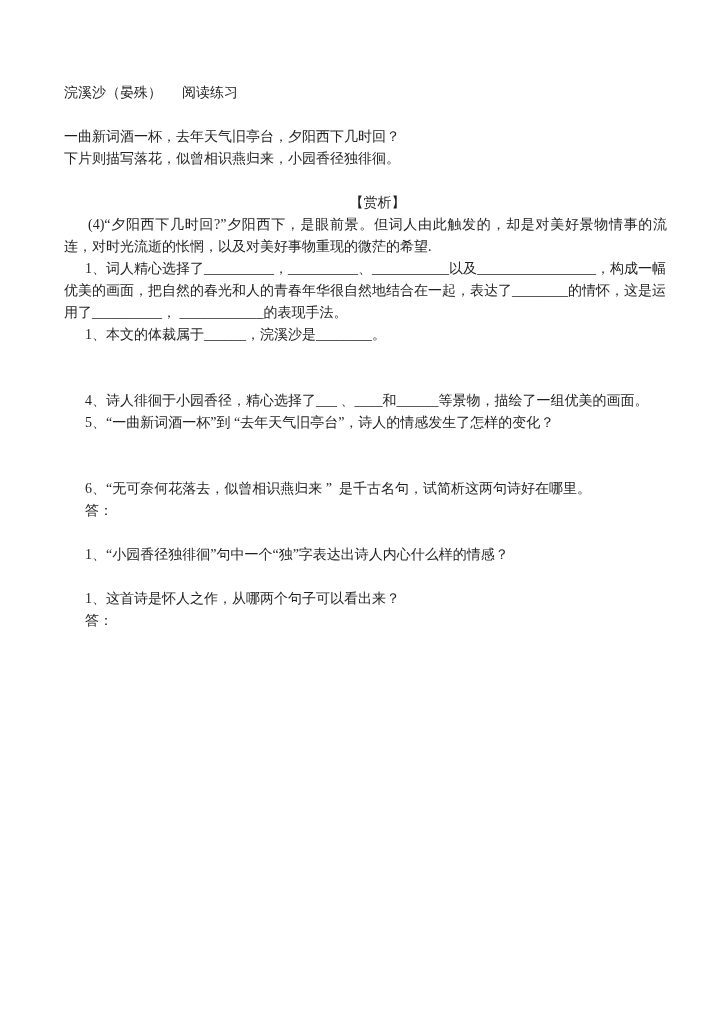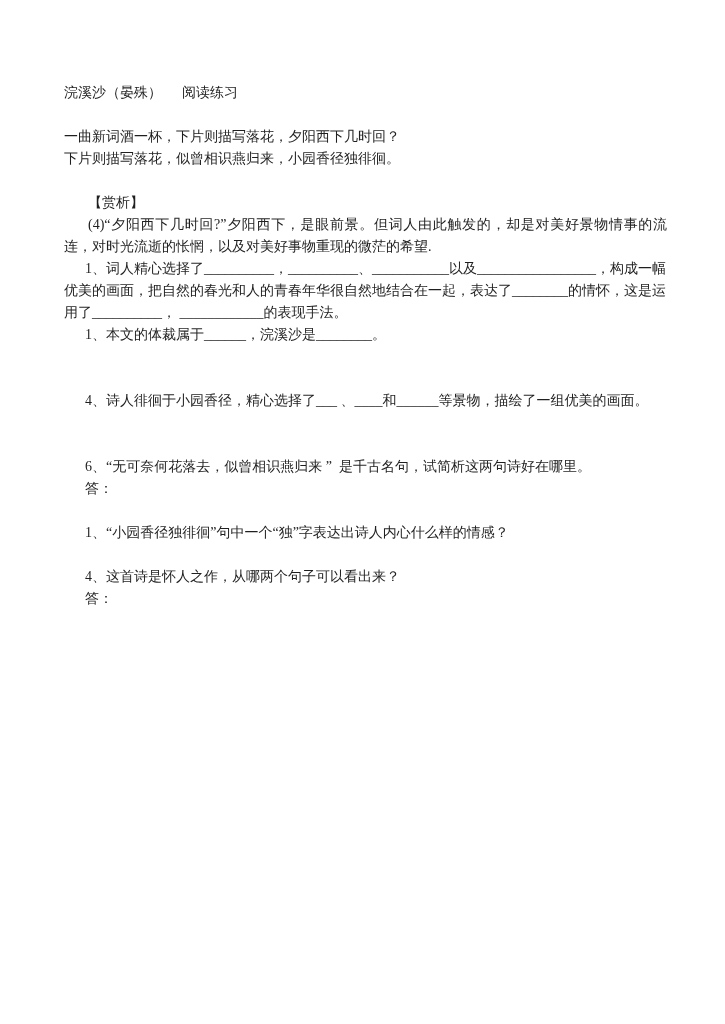--- a/index.html
+++ b/index.html
@@ -33,63 +33,64 @@
     margin-left: 20px;
   }
   .poem-line {
     margin-left: 29px;
   }
   .para {
     text-indent: 24px;
     text-align: justify;
   }
   .heading {
-    text-align: left;
+    text-align: center;
   }
   .question {
     text-indent: 21px;
     white-space: pre-wrap;
   }
   .answer-label {
     text-indent: 21px;
   }
   .sp1 { height: 22px; }
   .sp2 { height: 44px; }
 </style>
 </head>
 <body>
 
 <div class="page">
 
   <p class="doc-title"><span>浣溪沙（晏殊）</span><span class="title-sub">阅读练习</span></p>
 
   <div class="sp1"></div>
 
-  <p class="poem-line">一曲新词酒一杯，下片则描写落花，夕阳西下几时回？</p>
+  <p class="poem-line">一曲新词酒一杯，去年天气旧亭台，夕阳西下几时回？</p>
   <p class="poem-line">下片则描写落花，似曾相识燕归来，小园香径独徘徊。</p>
 
   <div class="sp1"></div>
 
   <p class="para heading">【赏析】</p>
   <p class="para">(4)“夕阳西下几时回?”夕阳西下，是眼前景。但词人由此触发的，却是对美好景物情事的流连，对时光流逝的怅惘，以及对美好事物重现的微茫的希望.</p>
 
   <p class="question">1、词人精心选择了__________，__________、___________以及_________________，构成一幅优美的画面，把自然的春光和人的青春年华很自然地结合在一起，表达了________的情怀，这是运用了__________， ____________的表现手法。</p>
   <p class="question">1、本文的体裁属于______，浣溪沙是________。</p>
 
   <div class="sp2"></div>
 
   <p class="question">4、诗人徘徊于小园香径，精心选择了___ 、____和______等景物，描绘了一组优美的画面。</p>
+  <p class="question">5、“一曲新词酒一杯”到 “去年天气旧亭台”，诗人的情感发生了怎样的变化？</p>
 
   <div class="sp2"></div>
 
   <p class="question">6、“无可奈何花落去，似曾相识燕归来 ”  是千古名句，试简析这两句诗好在哪里。</p>
   <p class="answer-label">答：</p>
 
   <div class="sp1"></div>
 
   <p class="question">1、“小园香径独徘徊”句中一个“独”字表达出诗人内心什么样的情感？</p>
 
   <div class="sp1"></div>
 
-  <p class="question">4、这首诗是怀人之作，从哪两个句子可以看出来？</p>
+  <p class="question">1、这首诗是怀人之作，从哪两个句子可以看出来？</p>
   <p class="answer-label">答：</p>
 
 </div>
 
 </body></html>

